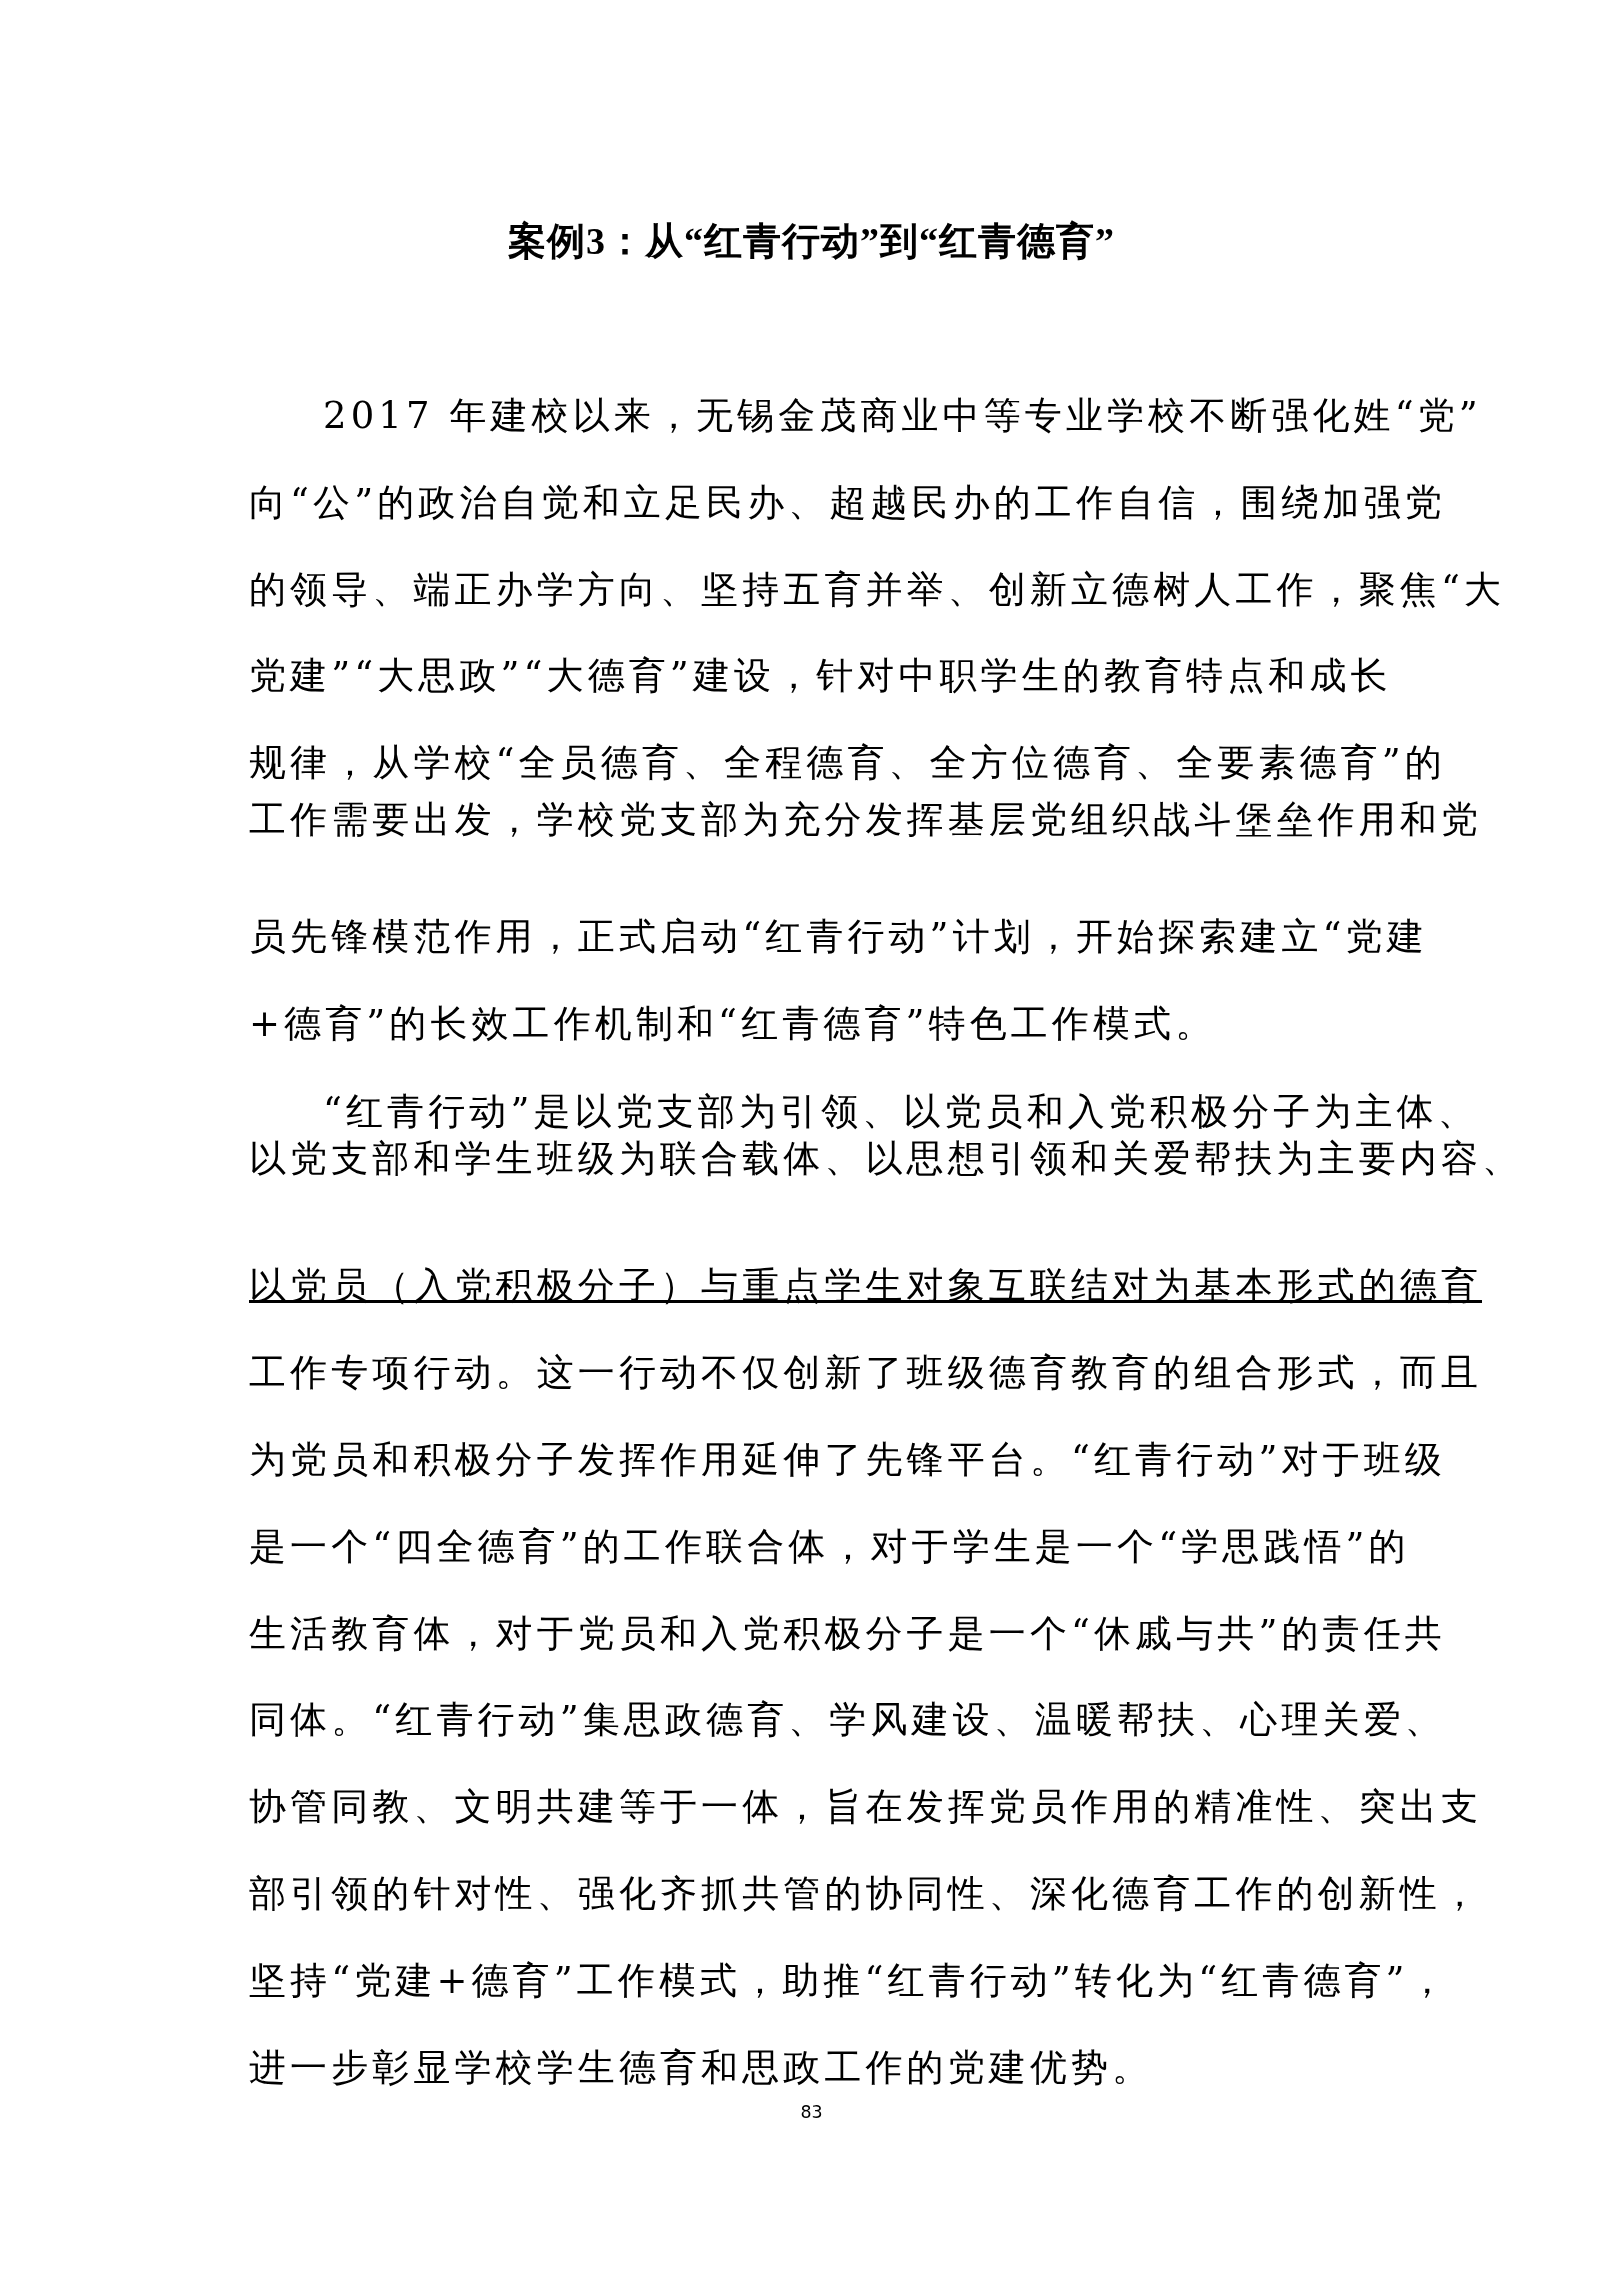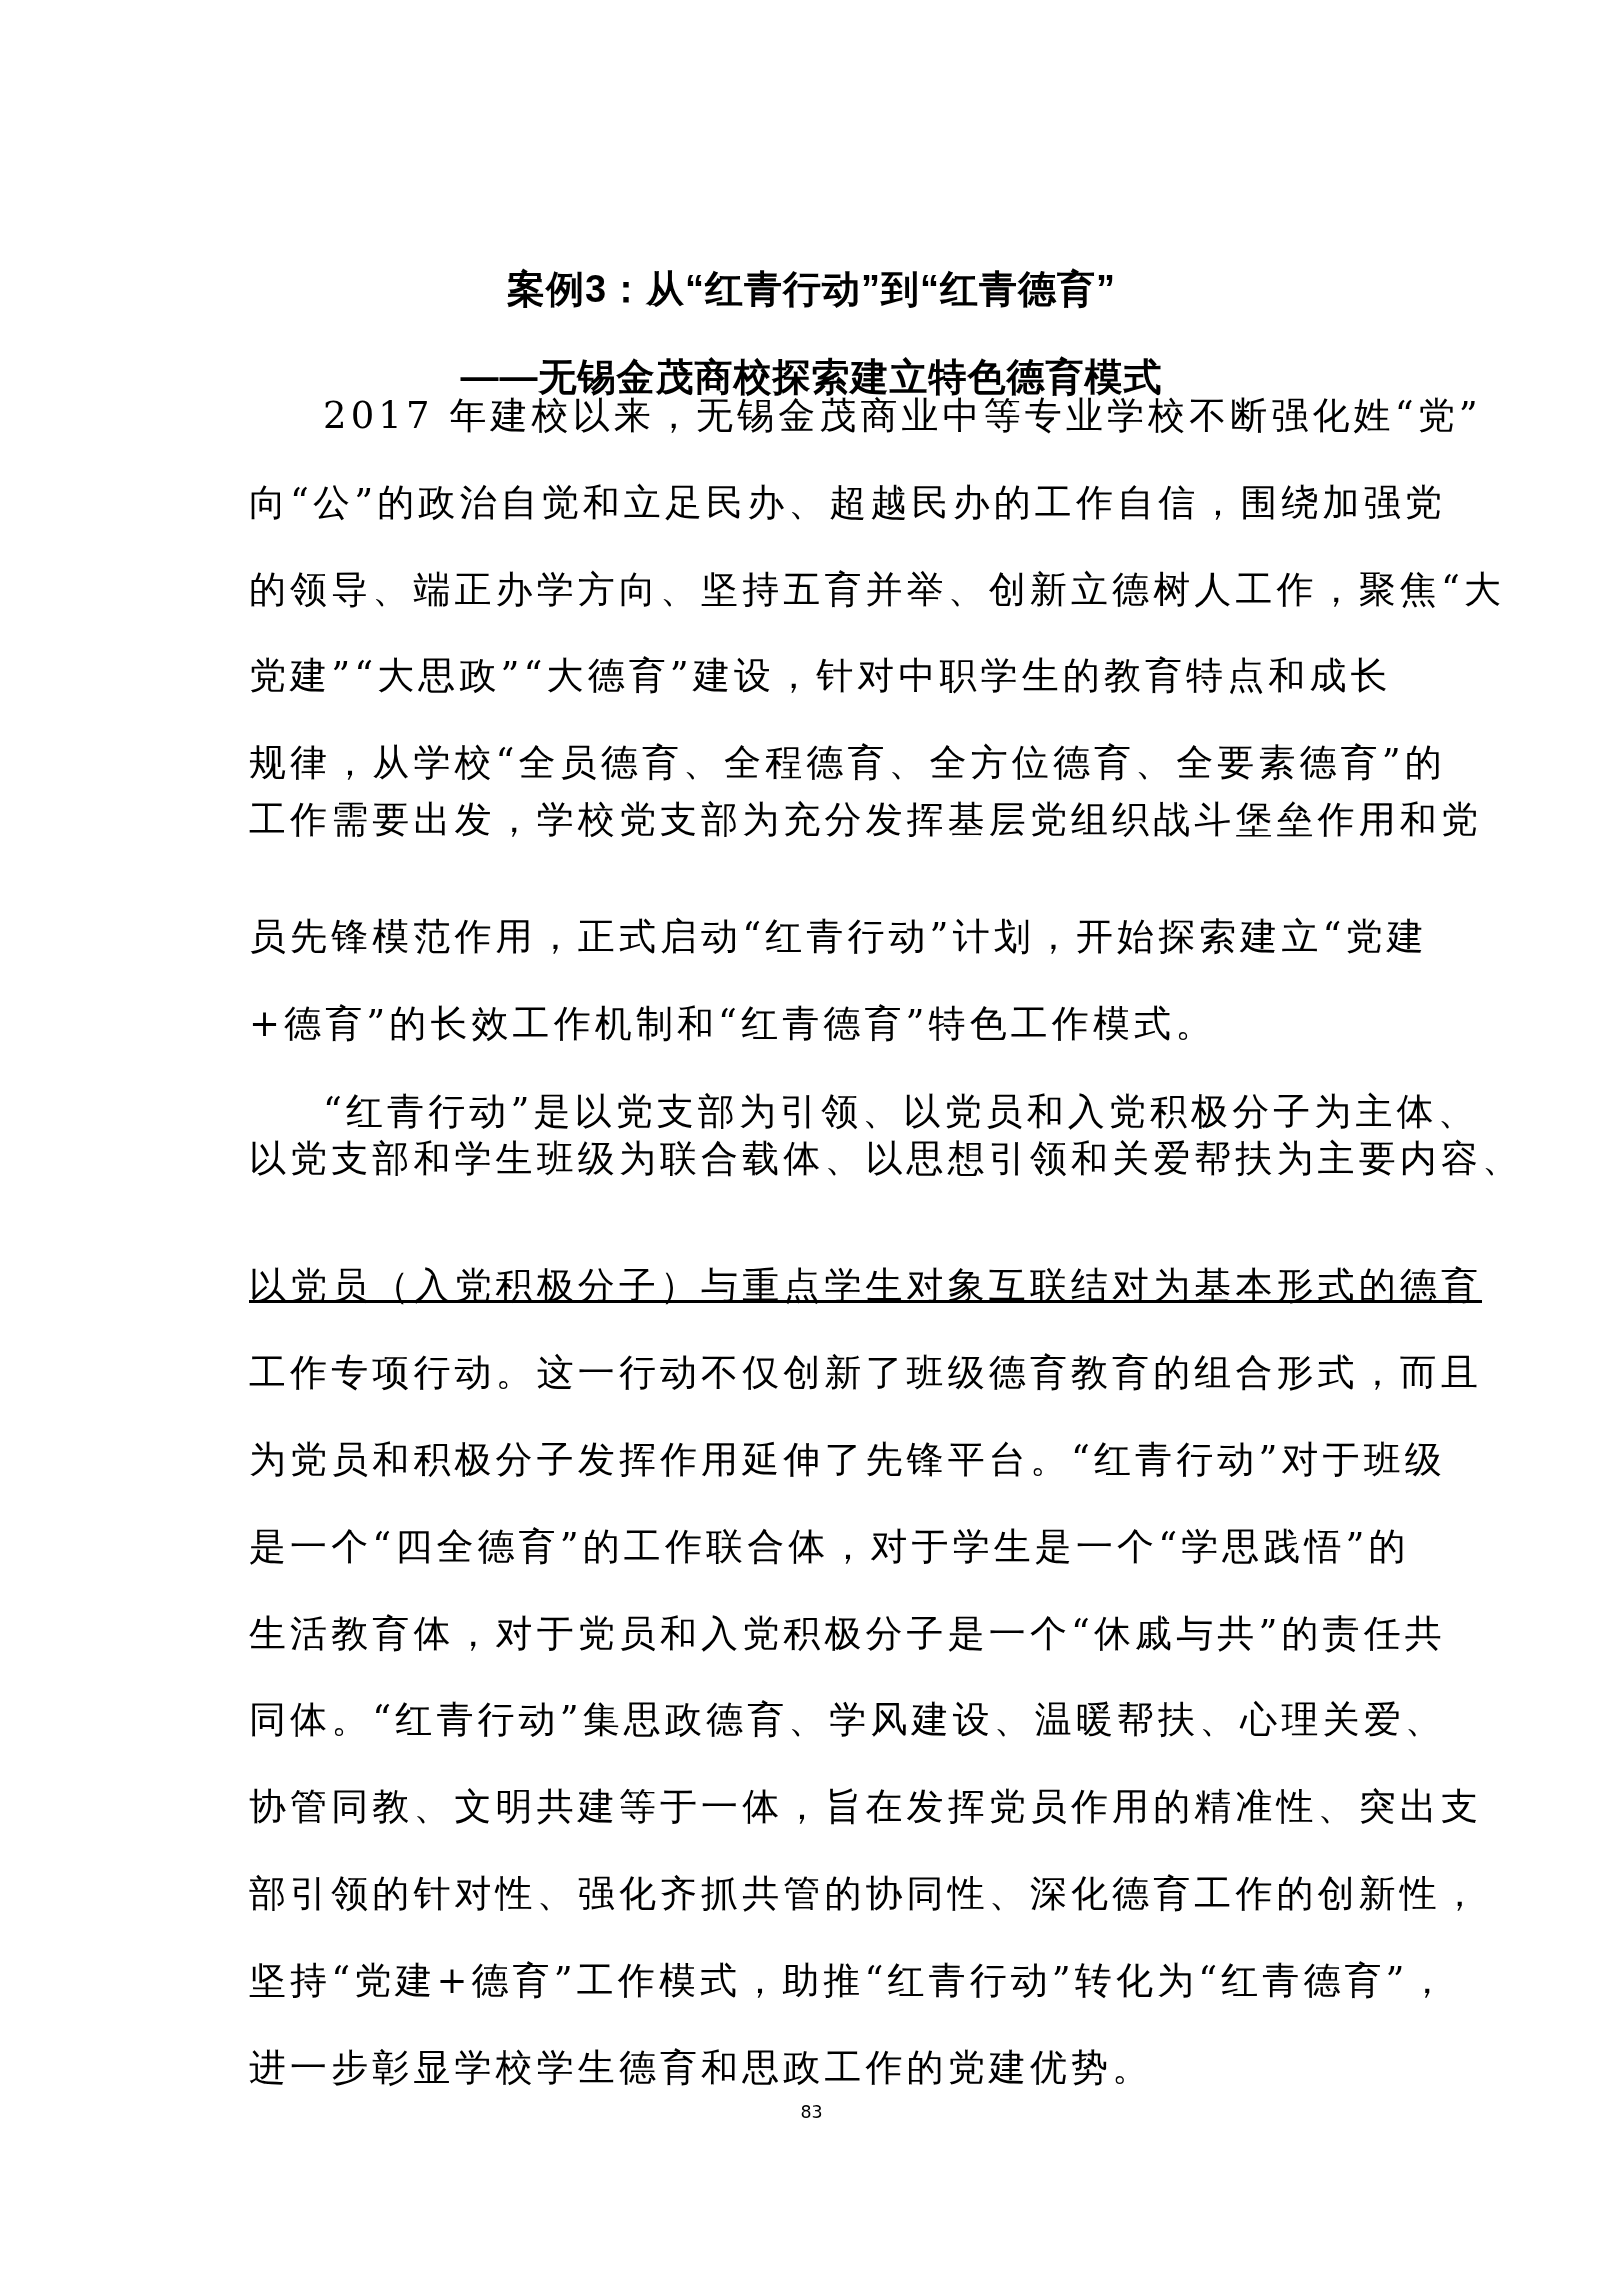--- a/index.html
+++ b/index.html
@@ -1,36 +1,35 @@
 <!DOCTYPE html>
 <html style="font-size:8.2px"><head>
 <meta charset="utf-8">
 <style>
   html, body { margin: 0; padding: 0; background: #ffffff; }
   body { width: 1623px; height: 2295px; position: relative; overflow: hidden;
          font-family: "DejaVu Serif", "Liberation Serif", serif; color: #000; }
   .page { position: absolute; left: 0; top: 0; width: 1623px; height: 2295px; }
   .title { position: absolute; left: 0; width: 1623px; text-align: center;
-           font-family: Liberation Sans, sans-serif; font-weight: bold;
-           font-size: 38px; letter-spacing: 1px; margin-top: 48px; }
+           font-family: Liberation Serif, serif; font-weight: bold;
+           font-size: 38px; letter-spacing: 1px; }
   .t1 { top: 216px; }
   .t2 { top: 304px; }
   .body-text { position: absolute; left: 249px; width: 1135px; }
   .line { position: absolute; left: 0; white-space: nowrap; font-size: 37px;
           letter-spacing: 4.1px; line-height: 1; }
   .indent { left: 74px; }
   .pagenum { position: absolute; top: 2102px; left: 0; width: 1623px; text-align: center;
              font-family: "DejaVu Sans", "Liberation Sans", sans-serif; font-size: 17.4px; }
 </style>
 </head>
 <body>
 
 <div class="page">
   <div class="title t1">案例3：从“红青行动”到“红青德育”</div>
-  <div class="title t2">——无锡金茂商校探索建立特色德育模式</div>
 
   <div class="body-text" style="top:0;">
 
     <div class="line indent" style="top:397px;">2017 年建校以来，无锡金茂商业中等专业学校不断强化姓“党”</div>
     <div class="line" style="top:484px;">向“公”的政治自觉和立足民办、超越民办的工作自信，围绕加强党</div>
     <div class="line" style="top:571px;text-align:right;">的领导、端正办学方向、坚持五育并举、创新立德树人工作，聚焦“大</div>
     <div class="line" style="top:657px;">党建”“大思政”“大德育”建设，针对中职学生的教育特点和成长</div>
     <div class="line" style="top:744px;">规律，从学校“全员德育、全程德育、全方位德育、全要素德育”的</div>
     <div class="line" style="top:801px;">工作需要出发，学校党支部为充分发挥基层党组织战斗堡垒作用和党</div>
     <div class="line" style="top:918px;">员先锋模范作用，正式启动“红青行动”计划，开始探索建立“党建</div>

